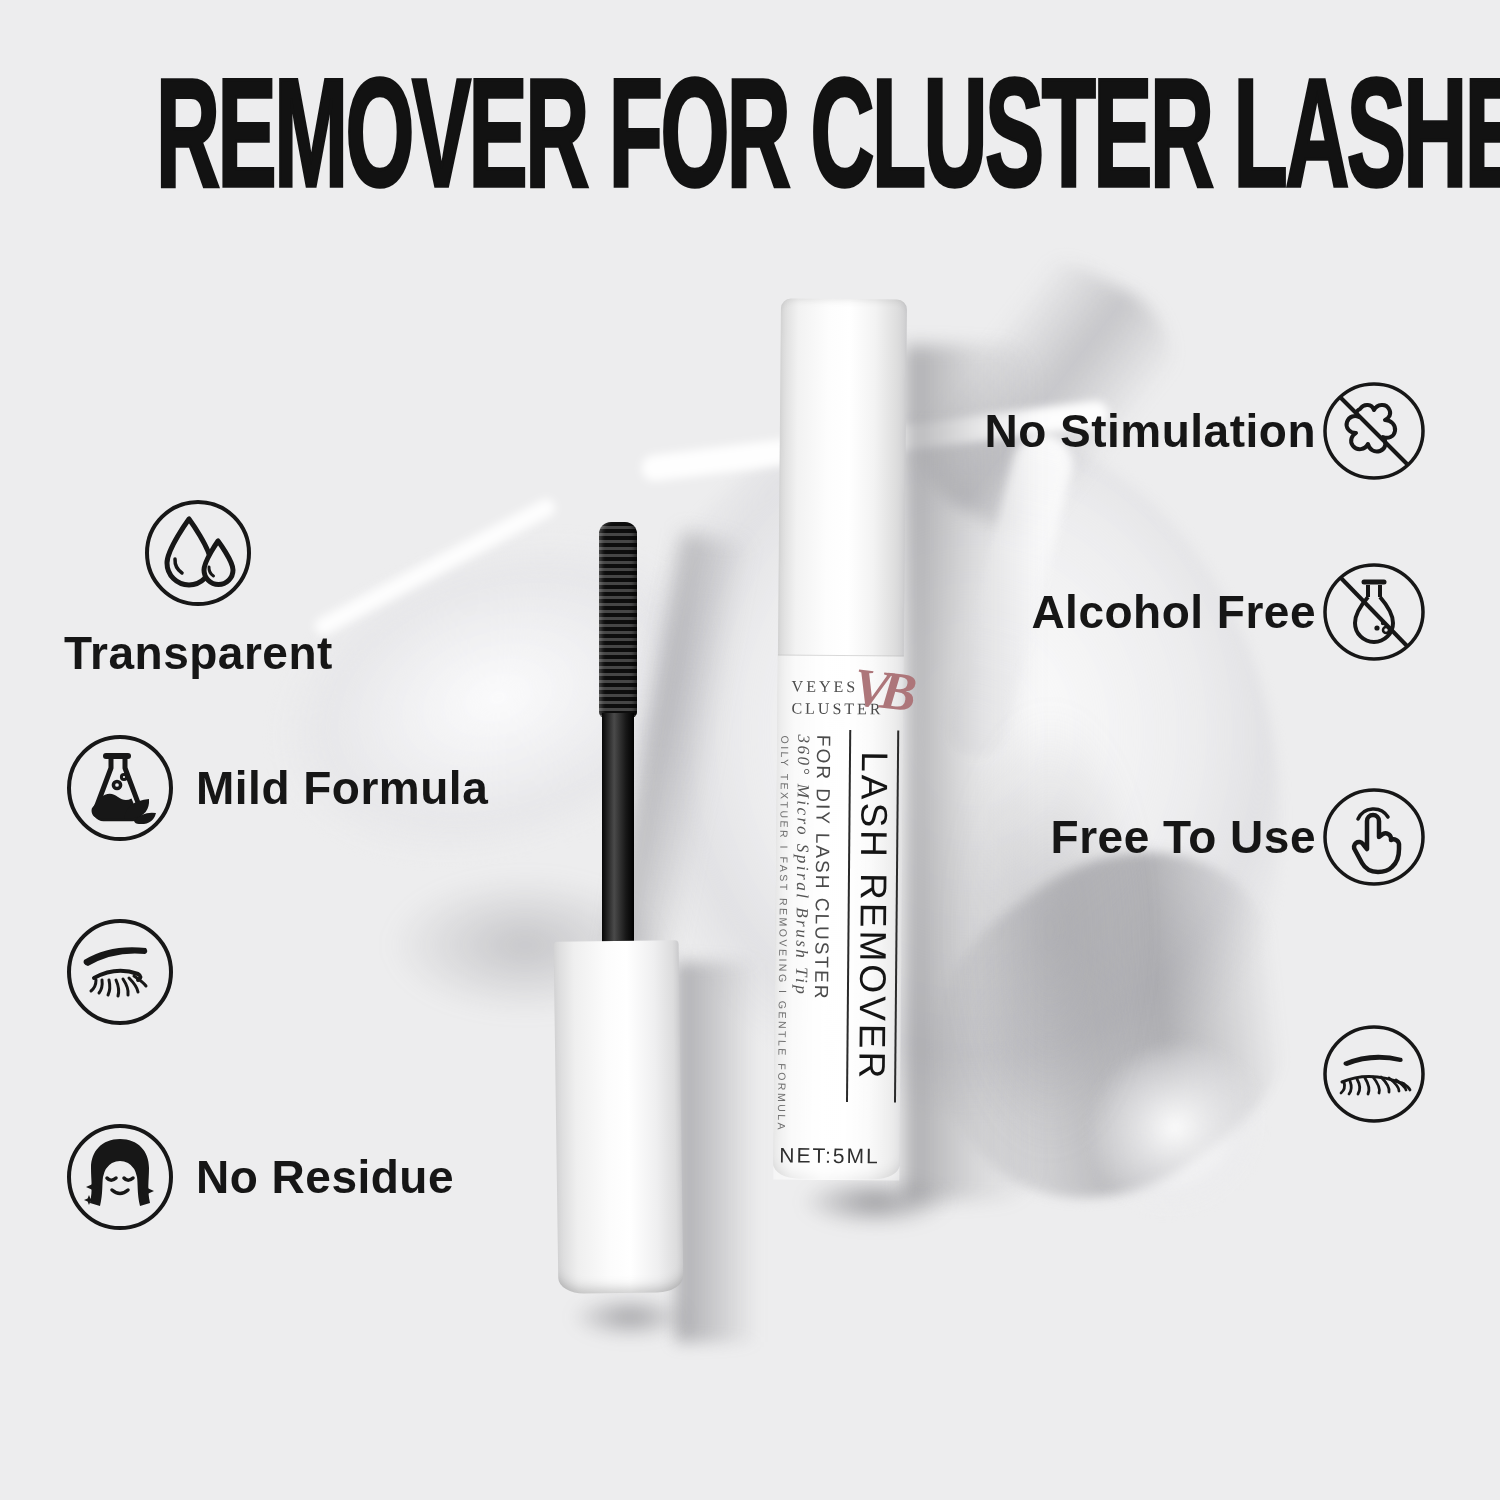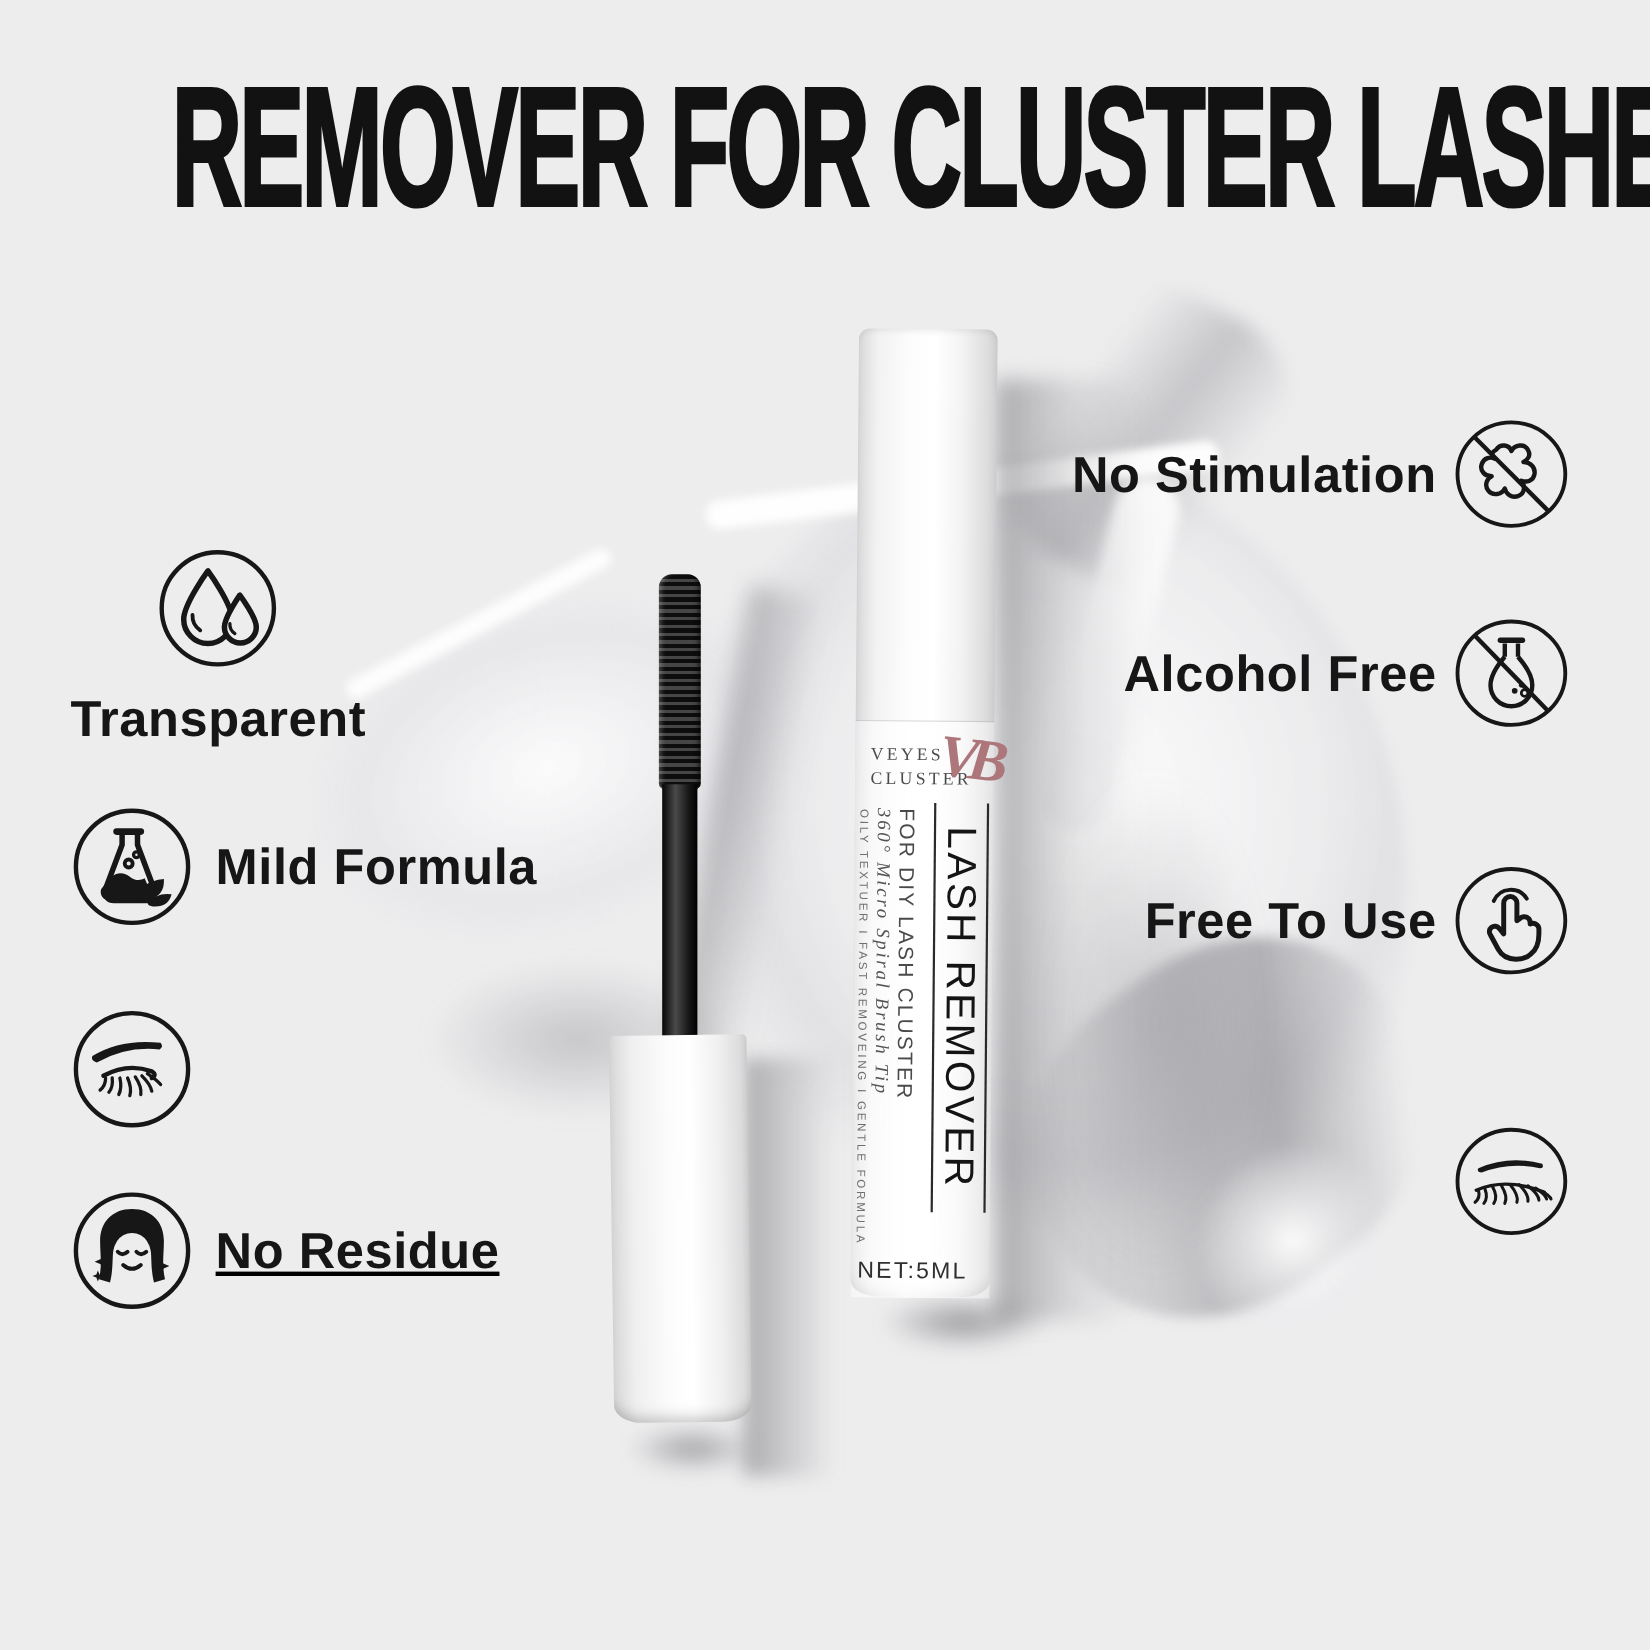--- a/index.html
+++ b/index.html
@@ -83,23 +83,23 @@
     font-size:17px;letter-spacing:2.5px;color:#555;}
   .v-tiny{left:2px;top:80px;font-size:10.5px;letter-spacing:2.5px;color:#6f6f6f;}
   .net{position:absolute;left:0;width:100%;top:488px;text-align:center;padding-right:14px;box-sizing:border-box;
     font-size:21px;letter-spacing:2px;color:#2f2f2f;}
 
   
   .feature{position:absolute;display:flex;align-items:center;gap:20px;}
   .feature .f-label{display:flex;flex-direction:column;font-size:46px;font-weight:bold;
     color:#161616;line-height:48px;letter-spacing:.5px;}
   .feature .f-label span:empty{display:none;}
-  .f-right{gap:14px;}
+  .f-right{gap:4px;}
   .f-right .f-label{text-align:right;}
-  .fl1{left:64px;top:497px;flex-direction:column;} .fl2{left:64px;top:732px;} .fl3{left:64px;top:916px;} .fl4{left:64px;top:1081px;text-decoration:underline;}
+  .fl1{left:64px;top:497px;flex-direction:column;} .fl2{left:64px;top:732px;} .fl3{left:64px;top:916px;} .fl4{left:64px;top:1121px;}
   .fr1{right:72px;top:379px;} .fr2{right:72px;top:560px;} .fr3{right:72px;top:785px;} .fr4{right:72px;top:1022px;}
   svg{display:block;}
 </style>
 </head>
 <body>
 
 <div class="stage">
 
   <div class="title-wrap">
     <h1>REMOVER FOR CLUSTER LASHES</h1>

